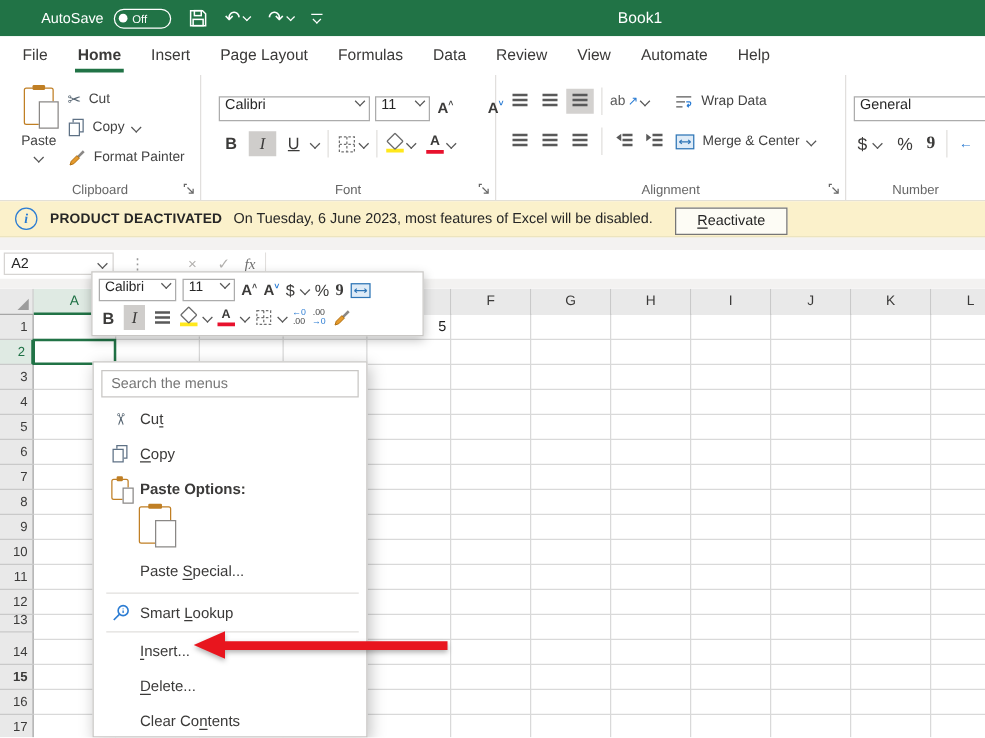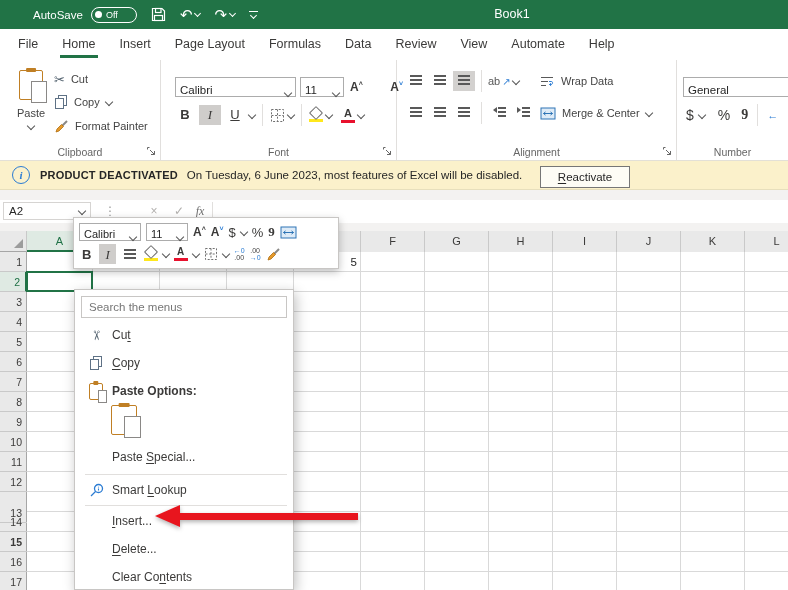--- a/index.html
+++ b/index.html
@@ -16,29 +16,29 @@
   .pill .st{font-size:9px;margin-left:4px;color:#fff}
   .tb-ic{margin-left:14px;display:flex;align-items:center}
   .uglyph{font-size:15px;line-height:15px;color:#fff}
   .chv{display:inline-block;width:5px;height:5px;border-right:1.3px solid #555;border-bottom:1.3px solid #555;transform:rotate(45deg);flex:0 0 auto}
   .chv.w{border-color:#fff;width:4px;height:4px;margin-left:3px;margin-top:-2px}
   #wbtitle{position:absolute;left:452px;top:0;width:120px;text-align:center;font-size:12.5px;line-height:29px;color:#fff}
 
   
   #tabrow{position:absolute;left:0;top:29px;width:788px;height:31px;background:#fff;display:flex;align-items:center;padding-left:6px;box-sizing:border-box}
   .rtab{position:relative;padding:0 12px;font-size:12.5px;color:#3b3a39;height:31px;line-height:31px}
-  .rtab.active{font-weight:400;color:#3b3a39}
+  .rtab.active{font-weight:700;color:#3b3a39}
   .rtab.active::after{content:"";position:absolute;left:10px;right:10px;bottom:2px;height:3px;background:#217346}
 
   
   #ribbon{position:absolute;left:0;top:60px;width:788px;height:101px;background:#fff;border-bottom:1px solid #E3E0D7;box-sizing:border-box}
   .rgroup{position:absolute;top:0;height:100px;border-right:1px solid #E1DFDD;box-sizing:border-box}
   .glabel{position:absolute;bottom:2px;left:0;right:0;text-align:center;font-size:10.5px;color:#666}
   .launcher{position:absolute;right:4px;bottom:4px;width:10px;height:10px}
-  .combo{border:1px solid #ACACAC;background:#fff;display:flex;align-items:flex-end;justify-content:space-between;font-size:11.5px;color:#262626;padding:0 4px;box-sizing:border-box;height:20px}
+  .combo{border:1px solid #ACACAC;background:#fff;display:flex;align-items:flex-start;justify-content:space-between;font-size:11.5px;color:#262626;padding:0 4px;box-sizing:border-box;height:20px}
   .bigbtn{position:absolute;display:flex;flex-direction:column;align-items:center;font-size:11px;color:#444}
   .srow{position:absolute;display:flex;align-items:center;gap:6px;font-size:11px;color:#444;height:18px}
   .bars{width:12px;height:2px;background:#595959;box-shadow:0 4px 0 #595959,0 8px 0 #595959;display:inline-block}
   .alnbtn{width:22px;height:20px;display:flex;align-items:flex-start;justify-content:center;padding-top:4px;box-sizing:border-box}
   .alnbtn.pressed{background:#D3D1CF}
   .vsep{width:1px;height:22px;background:#E1DFDD;margin:0 4px}
   .glyphB{font-weight:700;font-size:13px;color:#3b3a39}
   .glyphI{font-family:"Liberation Serif",serif;font-style:italic;font-size:13px;color:#3b3a39;padding:0 4px}
   .pressed-box{background:#CFCDCB}
   .glyphU{font-size:13px;text-decoration:underline;color:#3b3a39}
@@ -392,21 +392,21 @@
     <div class="row-hdr" style="top: 161px; height: 20px; line-height: 20px;">8</div>
     <div class="row-line" style="top: 181px; height: 20px;"></div>
     <div class="row-hdr" style="top: 181px; height: 20px; line-height: 20px;">9</div>
     <div class="row-line" style="top: 201px; height: 20px;"></div>
     <div class="row-hdr" style="top: 201px; height: 20px; line-height: 20px;">10</div>
     <div class="row-line" style="top: 221px; height: 20px;"></div>
     <div class="row-hdr" style="top: 221px; height: 20px; line-height: 20px;">11</div>
     <div class="row-line" style="top: 241px; height: 20px;"></div>
     <div class="row-hdr" style="top: 241px; height: 20px; line-height: 20px;">12</div>
     <div class="row-line" style="top: 261px; height: 20px;"></div>
-    <div class="row-hdr" style="top: 272px; height: 20px; line-height: 20px;">13</div>
+    <div class="row-hdr" style="top: 255px; height: 20px; line-height: 20px;">13</div>
     <div class="row-line" style="top: 281px; height: 20px;"></div>
     <div class="row-hdr" style="top: 281px; height: 20px; line-height: 20px;">14</div>
     <div class="row-line" style="top: 301px; height: 20px;"></div>
     <div class="row-hdr" style="top: 301px; height: 20px; line-height: 20px; font-weight: bold;">15</div>
     <div class="row-line" style="top: 321px; height: 20px;"></div>
     <div class="row-hdr" style="top: 321px; height: 20px; line-height: 20px;">16</div>
     <div class="row-line" style="top: 341px; height: 20px;"></div>
     <div class="row-hdr" style="top: 341px; height: 20px; line-height: 20px;">17</div>
     <div class="cellval" style="left: 294px; width: 67px; top: 21px; height: 20px; line-height: 20px;">5</div>
     <div class="" id="selbox" style="left: 26px; top: 40px; width: 67px; height: 21px;"></div>

